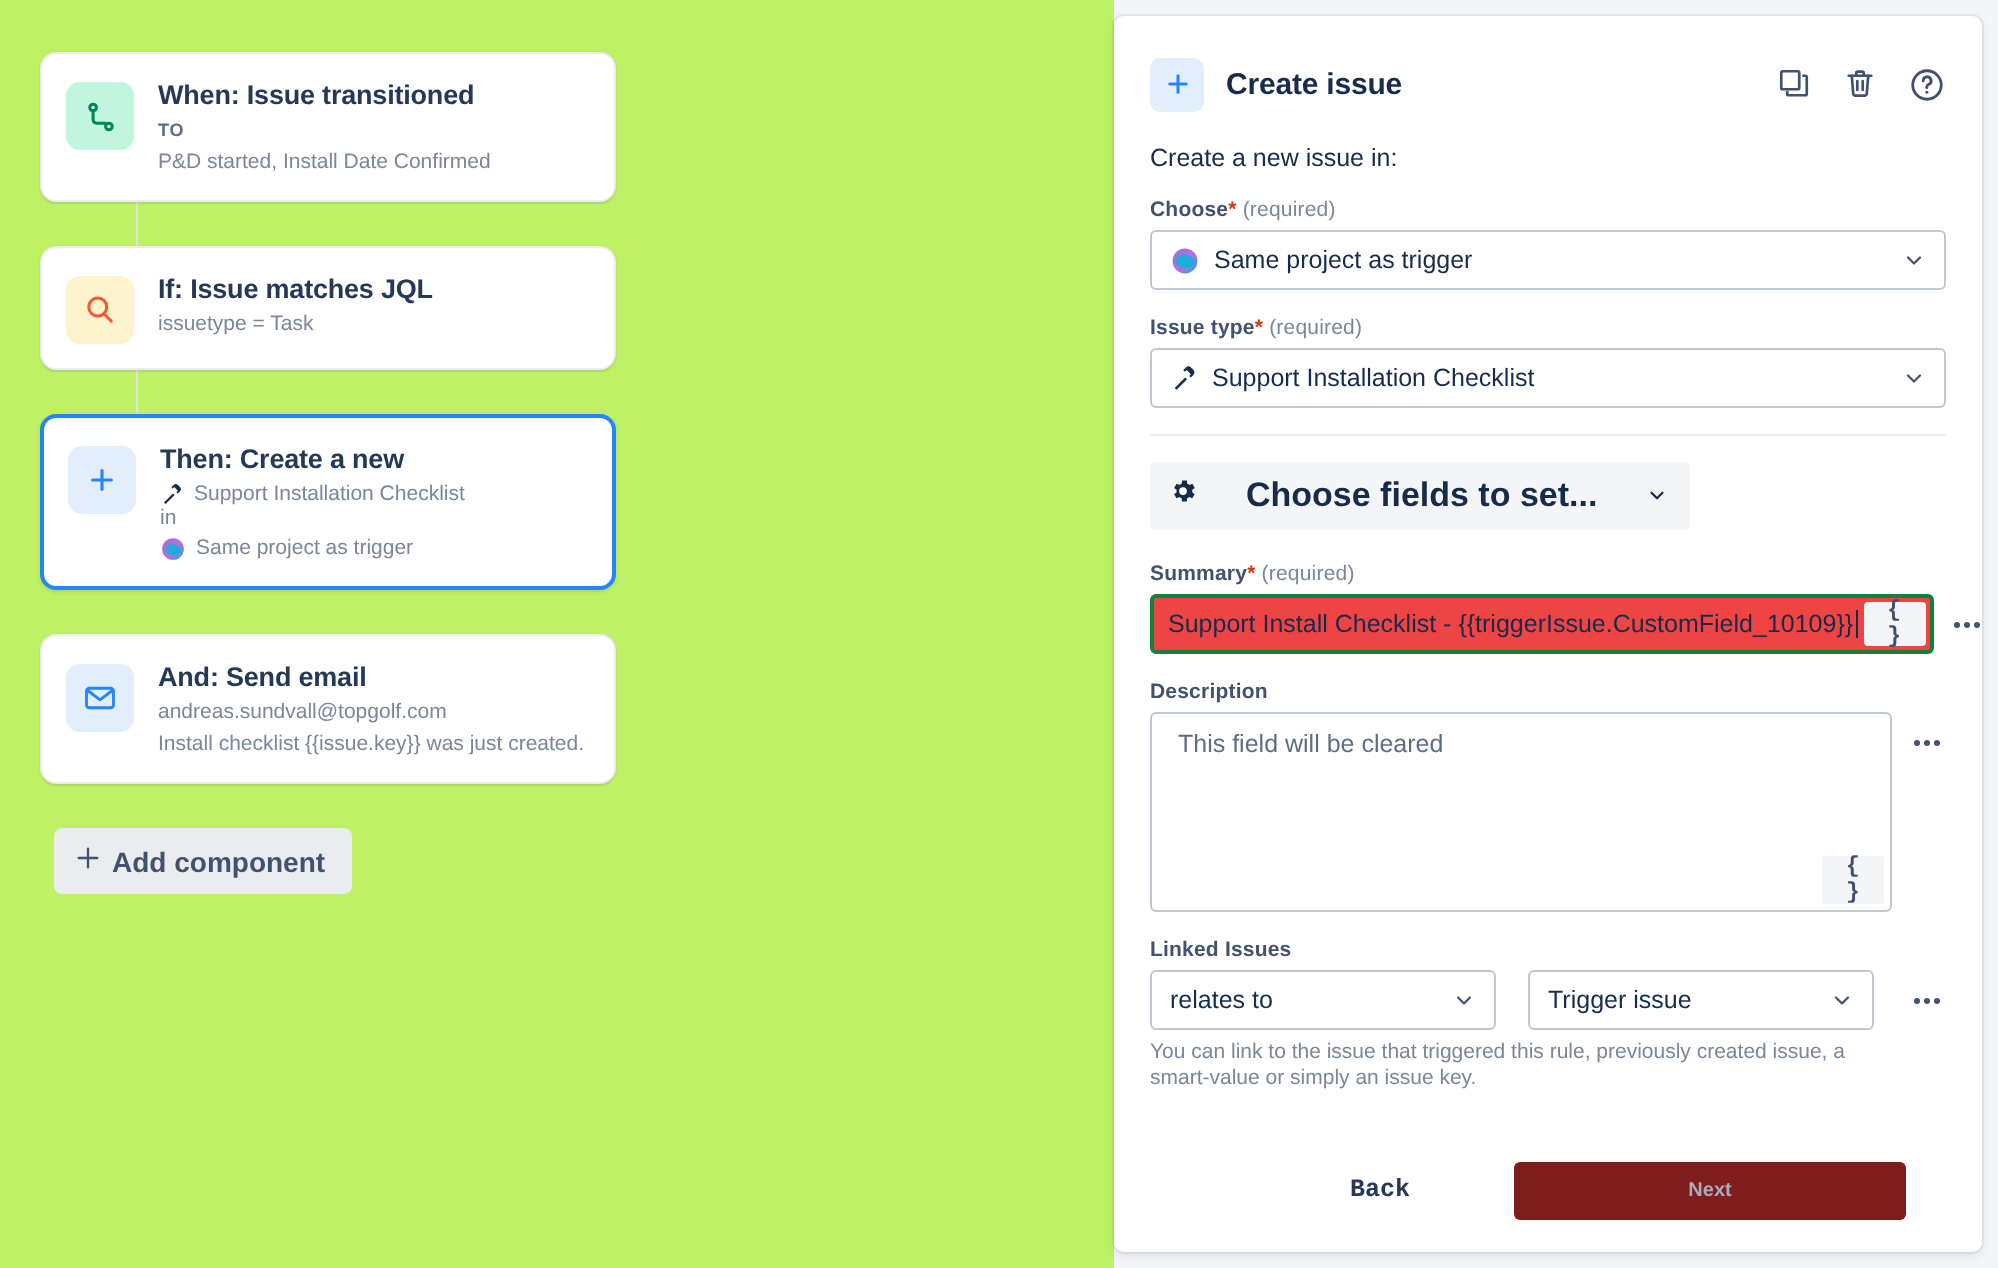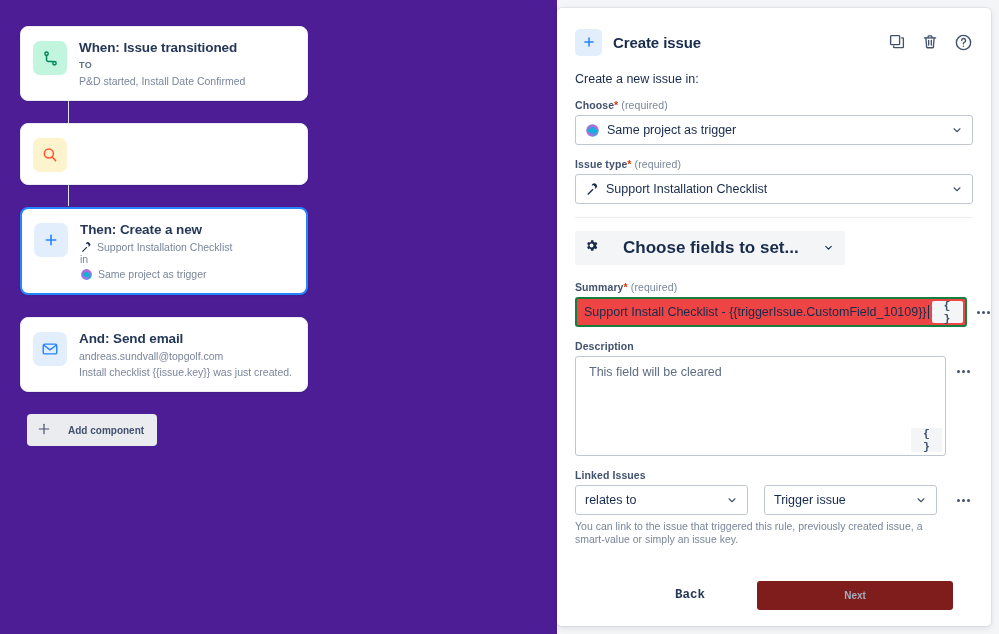--- a/index.html
+++ b/index.html
@@ -15,21 +15,21 @@
     width: 999px; height: 634px;
     background: #f4f5f7;
     overflow: hidden;
   }
 
   
   #rule-chain {
     position: absolute;
     left: 0; top: 0;
     width: 557px; height: 634px;
-    background: #4c1d95;
+    background: #bef264;
   }
   .chain-inner {
     position: relative;
     padding: 26px 0 0 20px;
     width: 310px;
   }
   .connector {
     position: absolute;
     left: 68px;
     width: 1px;
@@ -94,27 +94,27 @@
   }
   .sub-row .mini { flex: 0 0 auto; display:flex; align-items:center; }
   .in-word {
     font-size: 10.5px;
     color: #7a869a;
     line-height: 11px;
   }
   #add-component-btn {
     display: inline-flex;
     align-items: center;
-    gap: 17px;
+    gap: 5px;
     background: #ebecf0;
     border: none;
     border-radius: 4px;
     padding: 8px 13px 8px 10px;
     font-family: inherit;
-    font-size: 10px;
+    font-size: 14px;
     font-weight: 700;
     color: #42526e;
     cursor: pointer;
     margin-left: 7px;
   }
 
   
   #detail-panel {
     position: absolute;
     left: 557px; top: 8px;
@@ -379,20 +379,24 @@
         </div>
       </div>
 
       
       <div class="rule-card">
         <div class="card-icon icon-yellow">
           <svg width="18" height="18" viewBox="0 0 24 24" fill="none" stroke="#ff5630" stroke-width="2" stroke-linecap="round">
             <circle cx="10.5" cy="10" r="6"></circle>
             <line x1="15" y1="14.8" x2="19.5" y2="19.5"></line>
           </svg>
+        </div>
+        <div class="card-body">
+          <div class="card-title">If: Issue matches JQL</div>
+          <div class="card-sub">issuetype = Task</div>
         </div>
       </div>
 
       
       <div class="rule-card selected">
         <div class="card-icon icon-blue">
           <svg width="16" height="16" viewBox="0 0 24 24" stroke="#2684ff" stroke-width="2.4" stroke-linecap="round">
             <line x1="12" y1="5" x2="12" y2="19"></line>
             <line x1="5" y1="12" x2="19" y2="12"></line>
           </svg>

